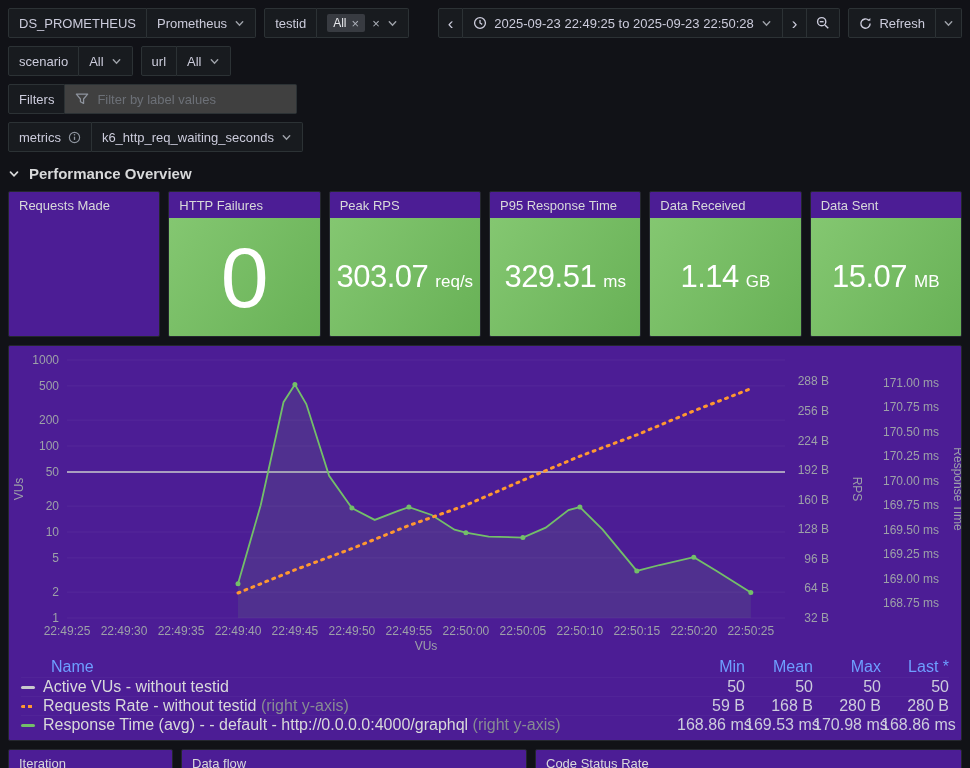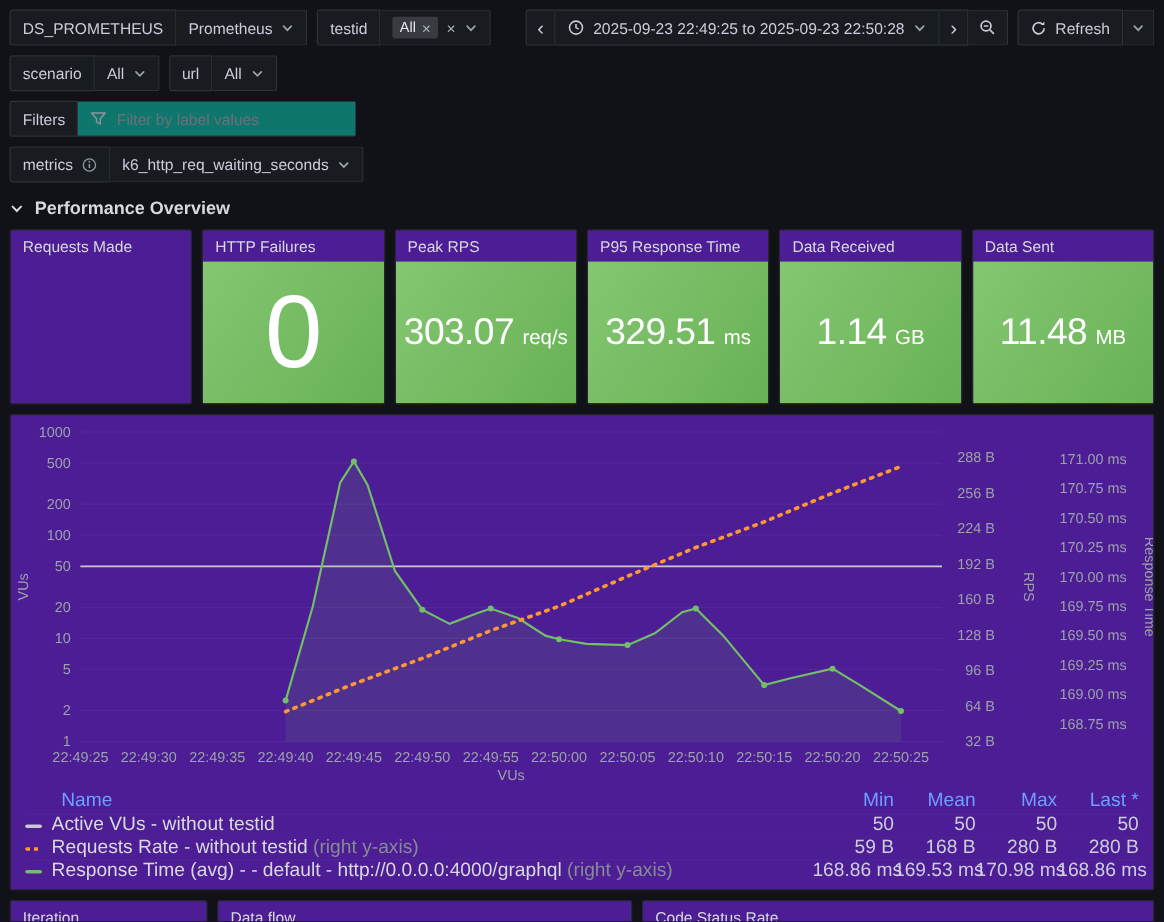--- a/index.html
+++ b/index.html
@@ -27,21 +27,21 @@
     padding: 2px 6px; font-size: 12px; color: #e7e8ec; cursor: pointer;
   }
   .x-glyph { color: #aeb2bb; font-size: 13px; line-height: 1; cursor: pointer; }
   .spacer { flex: 1; }
   .icon-box { padding: 0 9px; cursor: pointer; }
   .angle { font-size: 17px; color: #ccccdc; line-height: 1; }
   .refresh-chev { padding: 0 7px; }
   .filter-wrap {
     display: flex; align-items: center; gap: 8px;
     height: 30px; width: 232px; padding: 0 10px;
-    background: #0f766e; border: 1px solid #2c3235;
+    background: #404040; border: 1px solid #2c3235;
     border-radius: 0 2px 2px 0; border-left: none;
   }
   .filter-wrap input {
     flex: 1; background: transparent; border: none; outline: none;
     color: #ccccdc; font-size: 13px; font-family: "Liberation Sans", sans-serif;
   }
   .filter-wrap input::placeholder { color: #6c7077; }
   .section-header {
     display: flex; align-items: center; gap: 9px;
     margin: 13px 8px 9px; font-size: 15px; font-weight: 700; color: #d8d9da; cursor: pointer;
@@ -245,21 +245,21 @@
         <span class="stat-line">
             <span class="stat-value">1.14</span>
             <span class="stat-unit">GB</span>
           </span>
       </div>
     </div>
     <div class="panel stat-panel">
       <div class="panel-title">Data Sent</div>
       <div class="stat-body">
         <span class="stat-line">
-            <span class="stat-value">11.48</span>
+            <span class="stat-value">15.07</span>
             <span class="stat-unit">MB</span>
           </span>
       </div>
     </div>
   </div>
 
   <div class="panel chart-panel">
     <div id="chart"><svg width="952" height="302" viewBox="0 0 952 302">
           <line x1="58" y1="10.0" x2="776" y2="10.0" stroke="rgba(204,204,220,0.07)"></line>
           <text x="50" y="14" text-anchor="end" fill="#9da1a8" font-size="12">1000</text>

